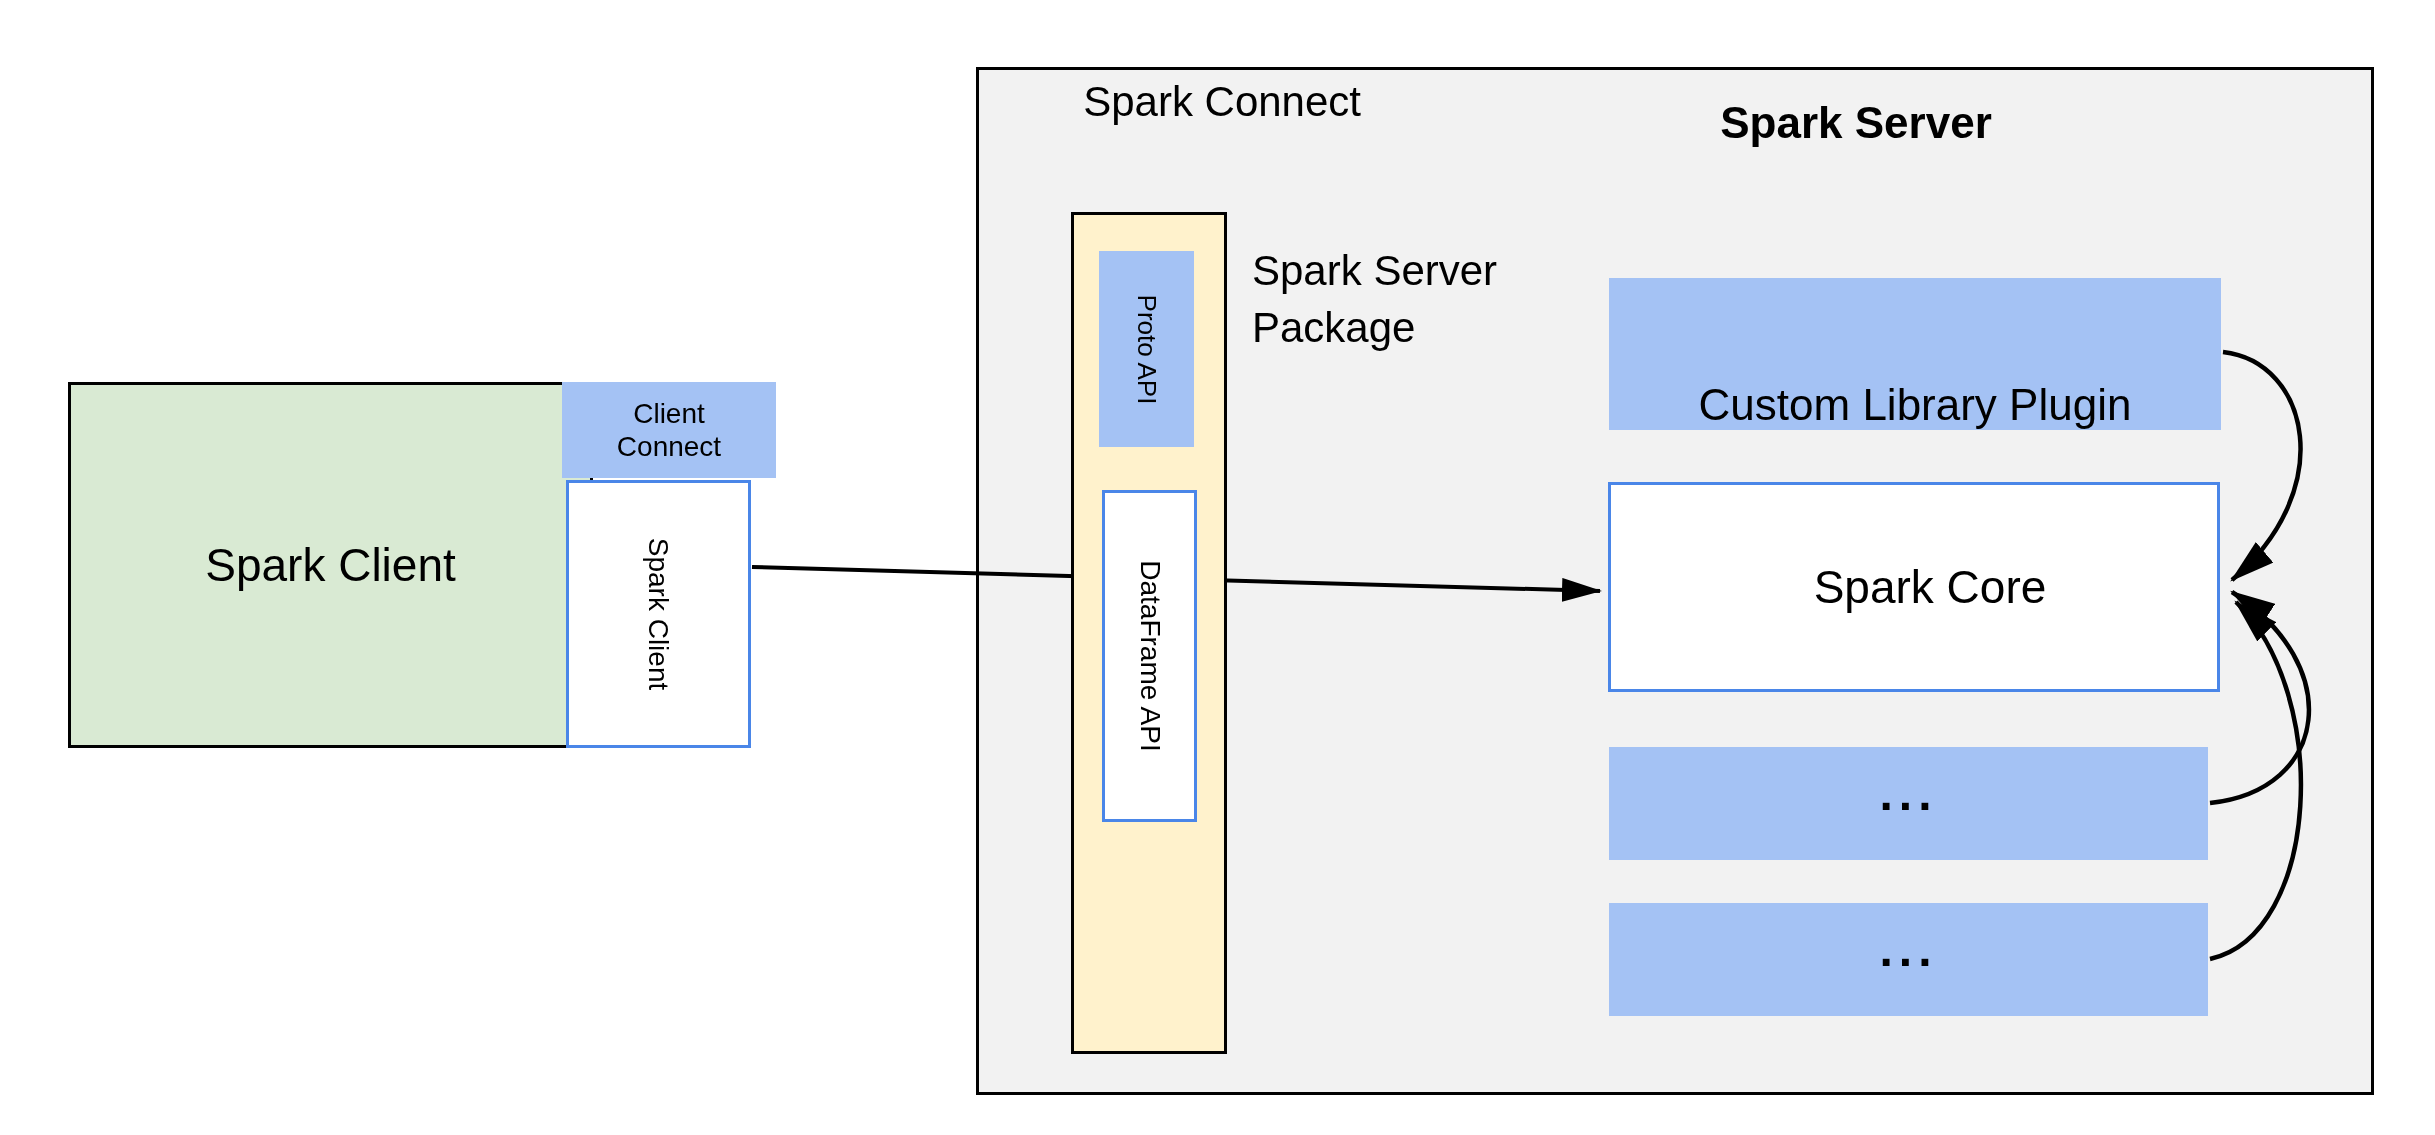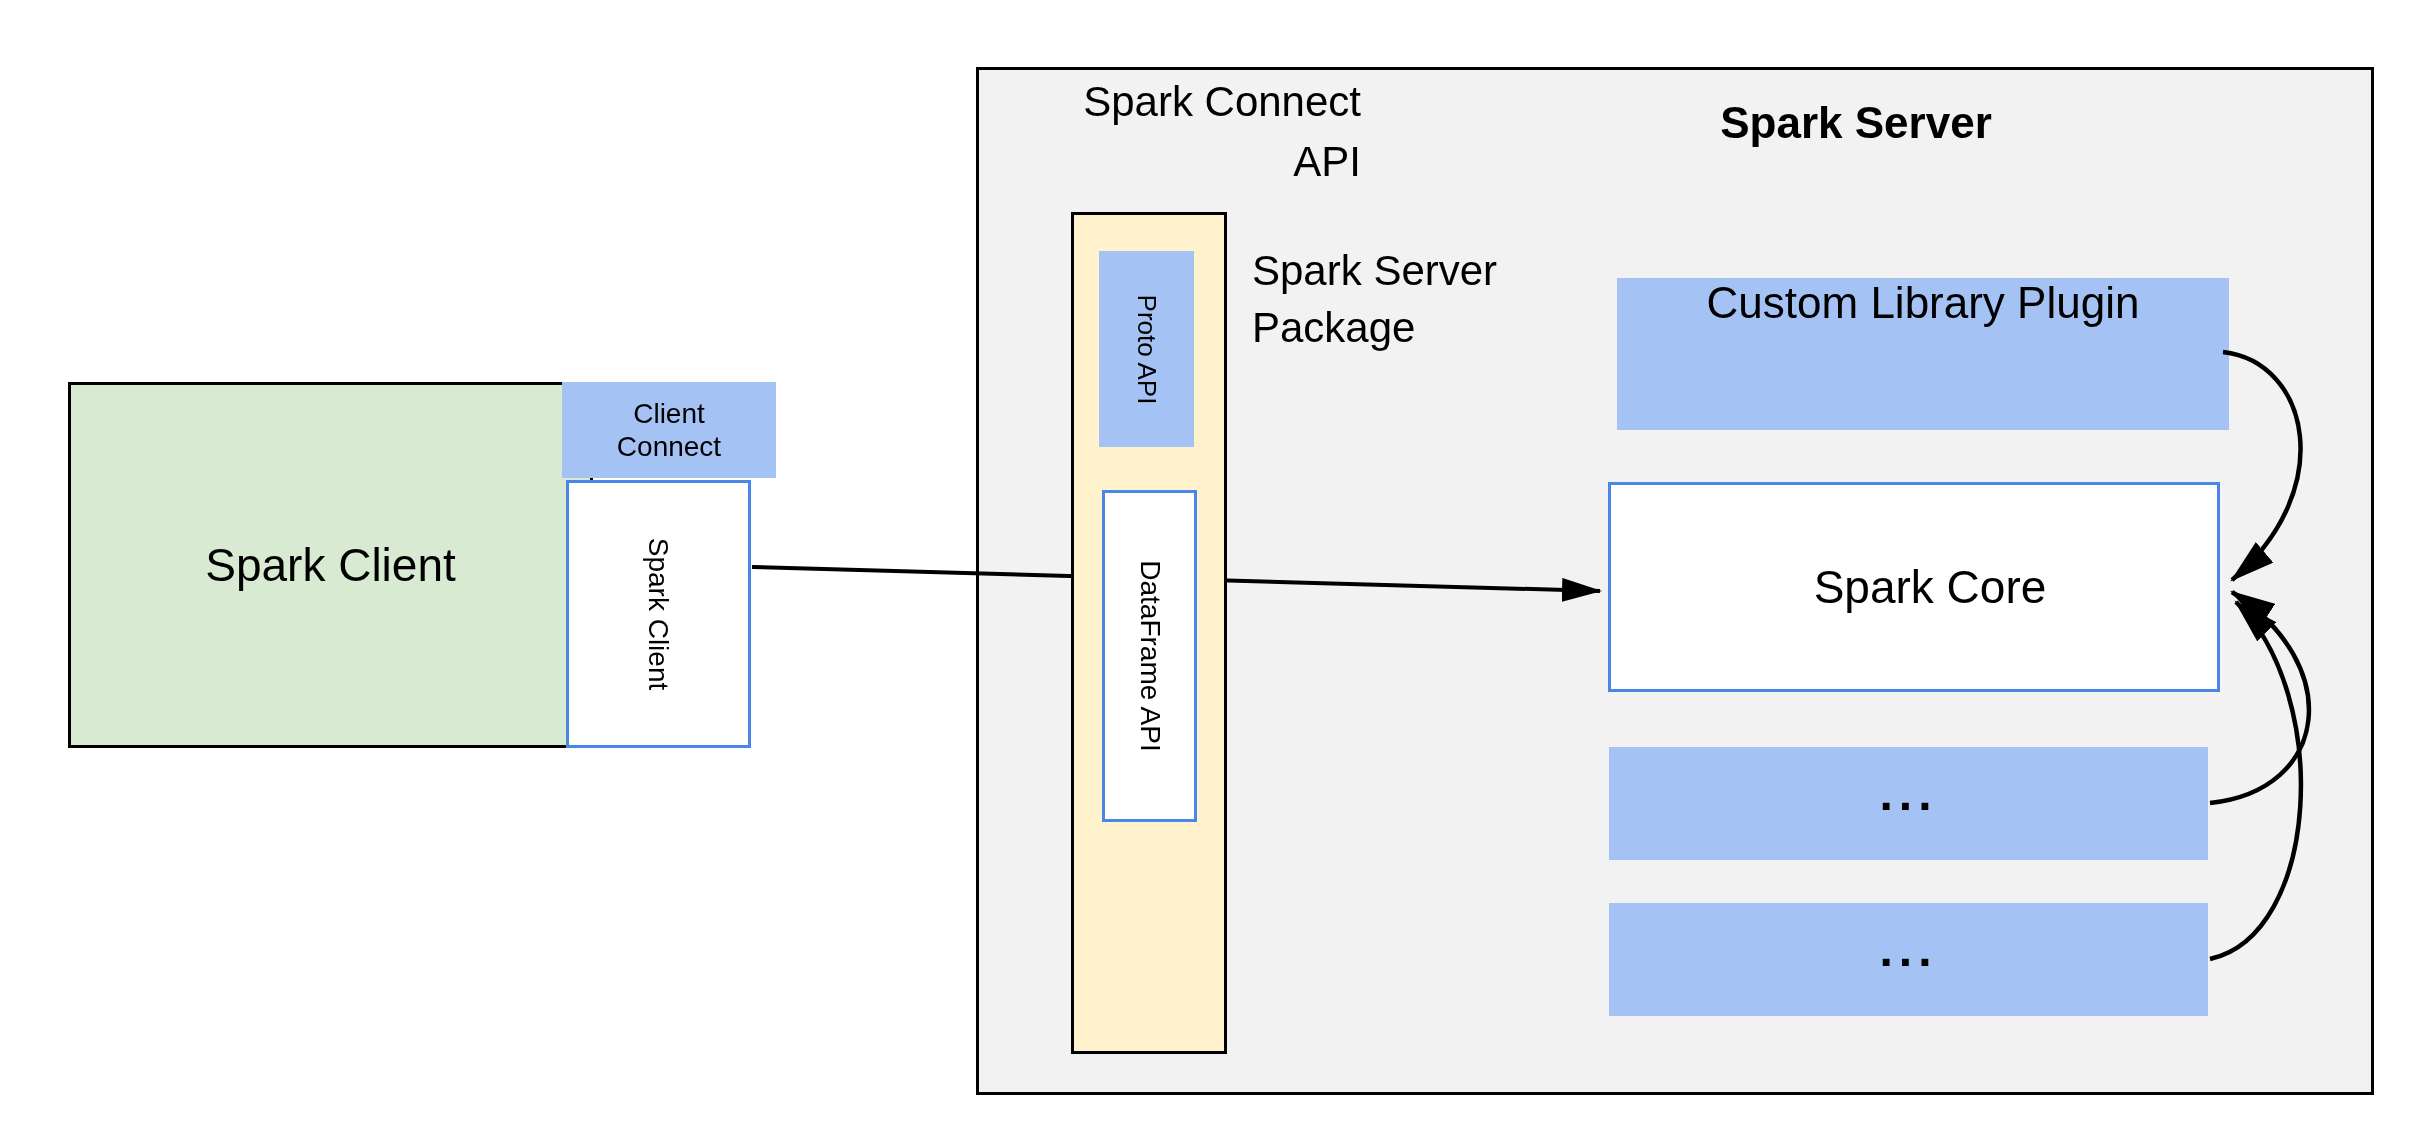--- a/index.html
+++ b/index.html
@@ -12,21 +12,21 @@
   .gray-panel{left:976px;top:67px;width:1398px;height:1028px;background:#f2f2f2;border:3px solid #000;z-index:0;}
   .green-box{left:68px;top:382px;width:525px;height:366px;background:#d9ead3;border:3px solid #000;z-index:2;
              display:flex;align-items:center;justify-content:center;text-align:center;font-size:46px;line-height:57px;}
   .client-package{left:562px;top:382px;width:214px;height:96px;background:#a4c2f4;z-index:3;
              display:flex;align-items:center;justify-content:center;text-align:center;font-size:28px;line-height:33px;}
   .spark-client{left:566px;top:480px;width:185px;height:268px;background:#fff;border:3px solid #4a86e8;z-index:3;}
   .yellow-bar{left:1071px;top:212px;width:156px;height:842px;background:#fff2cc;border:3px solid #000;z-index:2;}
   .proto-box{left:1099px;top:251px;width:95px;height:196px;background:#a4c2f4;z-index:3;font-size:26px;}
   .dataframe-box{left:1102px;top:490px;width:95px;height:332px;background:#fff;border:3px solid #4a86e8;z-index:3;font-size:28px;}
   .plugin-box{left:1609px;top:278px;width:612px;height:152px;background:#a4c2f4;z-index:2;
-             display:flex;align-items:flex-start;justify-content:center;font-size:44px;margin-left:8px;}
+             display:flex;align-items:flex-end;justify-content:center;font-size:44px;}
   .core-box{left:1608px;top:482px;width:612px;height:210px;background:#fff;border:3px solid #4a86e8;z-index:2;
              display:flex;align-items:center;justify-content:center;font-size:46px;padding-left:32px;}
   .ext-box{left:1609px;width:599px;height:113px;background:#a4c2f4;z-index:2;
              display:flex;align-items:center;justify-content:center;font-size:48px;font-weight:bold;letter-spacing:6px;}
   .ext-1{top:747px;}
   .ext-2{top:903px;}
   .ext-box span{transform:translateY(-10px);}
   
   .lbl{z-index:2;}
   .connect-api-label{left:961px;top:72px;width:400px;text-align:right;font-size:42px;line-height:60px;}
@@ -52,21 +52,20 @@
     <defs>
       <marker id="ah-line" viewBox="0 0 10 6" refX="9.5" refY="3" markerWidth="10" markerHeight="6" orient="auto" markerUnits="strokeWidth">
         <path d="M0,0 L10,3 L0,6 z" fill="#000"></path>
       </marker>
     </defs>
     <line x1="752" y1="567" x2="1600" y2="591" stroke="#000" stroke-width="4" marker-end="url(#ah-line)"></line>
   </svg>
 
   <div class="abs lbl connect-api-label">
     <span class="line">Spark Connect</span>
-    <span class="line">API</span>
   </div>
   <div class="abs lbl server-title">Spark Server</div>
   <div class="abs lbl server-library-label">
     <span class="line">Spark Server</span>
     <span class="line">Package</span>
   </div>
 
   <div class="abs green-box">
     <div>
       <span class="line">Spark Client</span>

